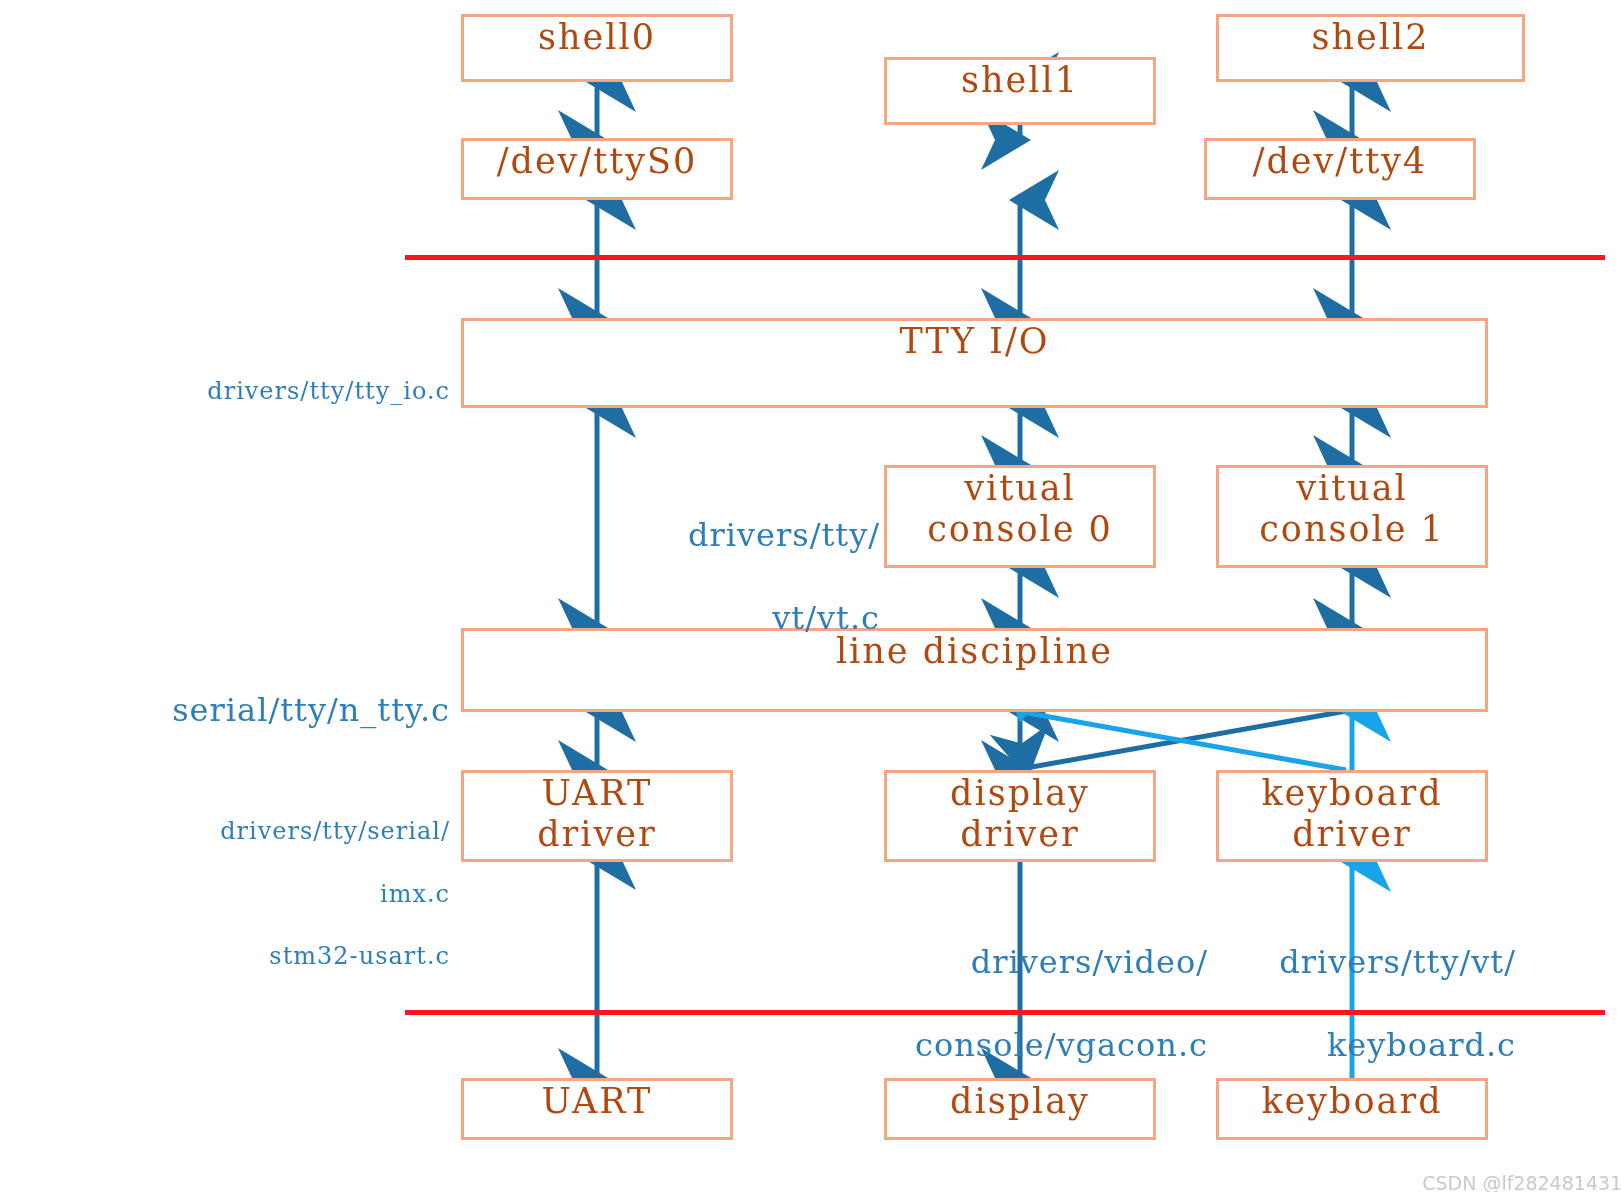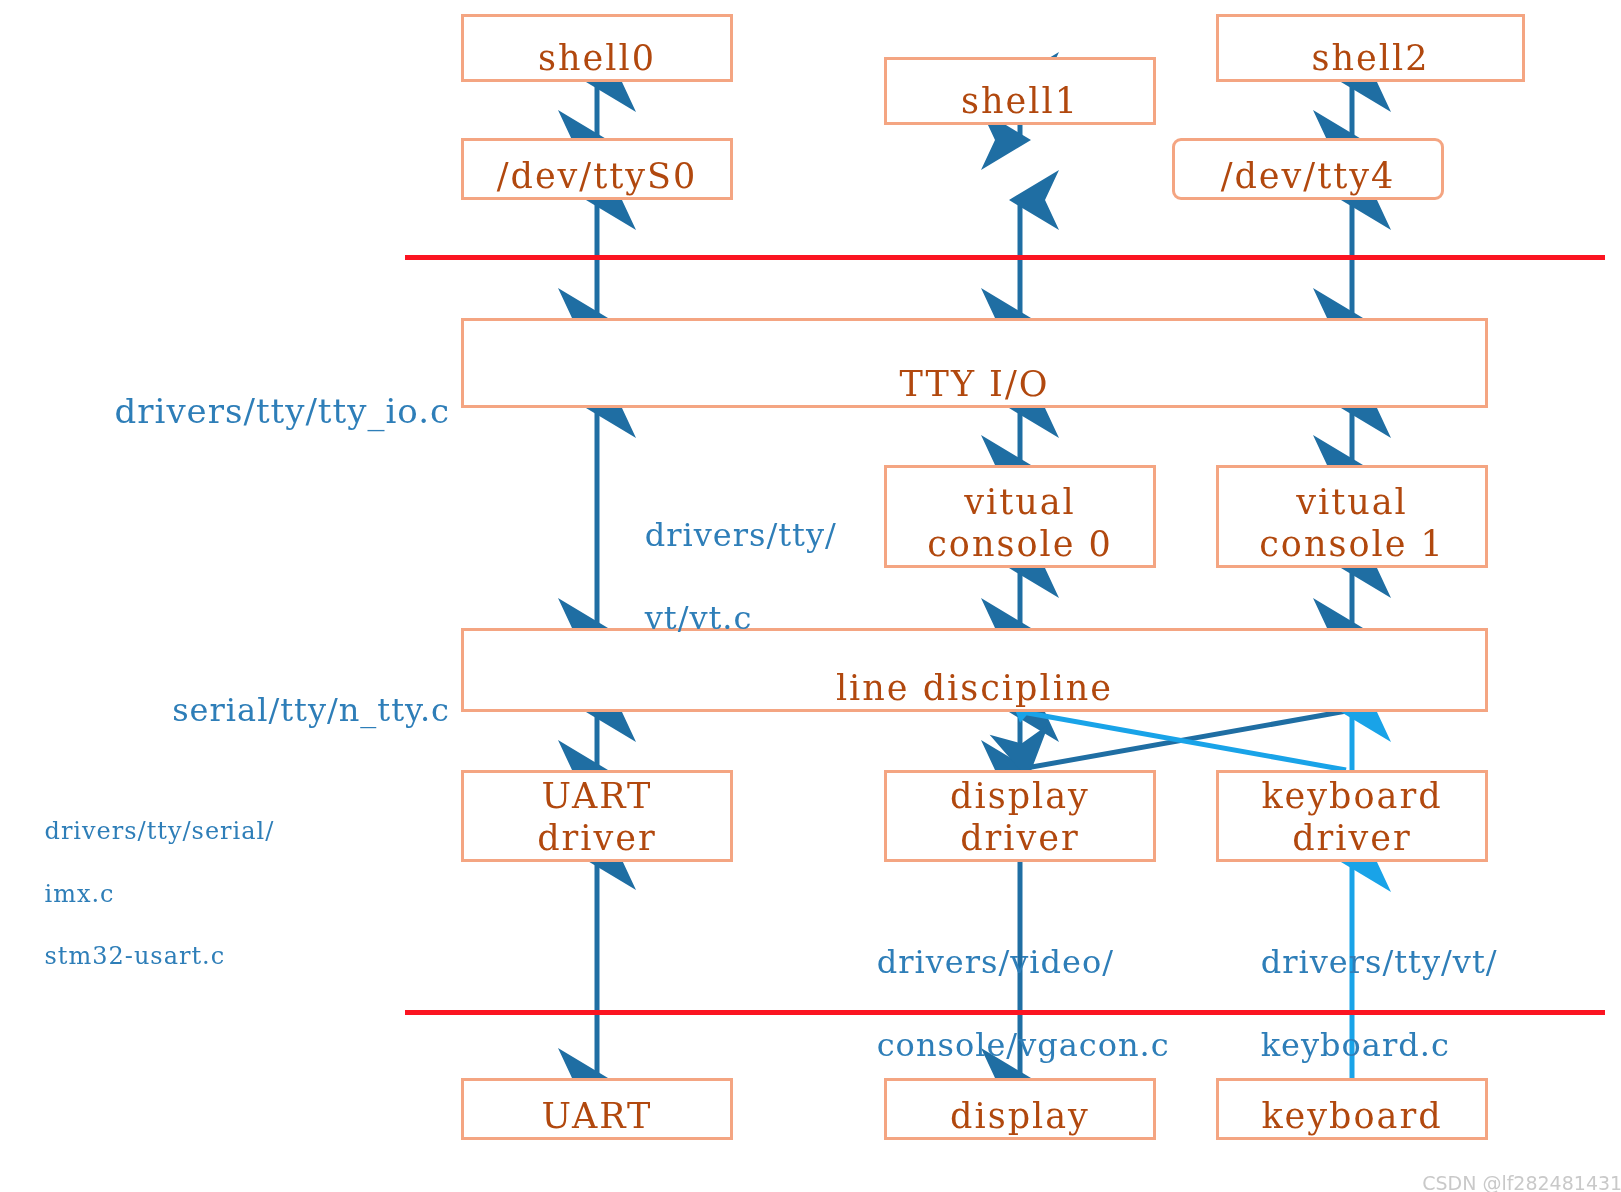--- a/index.html
+++ b/index.html
@@ -13,34 +13,34 @@
   .box{
     position:absolute;
     box-sizing:border-box;
     border:3px solid #F4A582;
     background:#ffffff;
     color:#B1480E;
     font-family:"DejaVu Serif", serif;
     display:flex;
     flex-direction:column;
     align-items:center;
-    justify-content:flex-end;
+    justify-content:flex-start;
     letter-spacing:2px;
     line-height:1.18;
     white-space:pre;
     z-index:5;
   }
   .box .ln{display:block;}
 
   
   .plabel{
     position:absolute;
     color:#2E7EB8;
     font-family:"DejaVu Serif", serif;
-    text-align:left;
+    text-align:right;
     letter-spacing:1px;
     line-height:1.30;
     white-space:pre;
     z-index:6;
   }
   .plabel.right{text-align:right;}
 
   
   .redline{
     position:absolute;
@@ -132,28 +132,28 @@
   <div class="box" style="left:884px;top:14px;width:272px;height:68px;font-size:35px;margin-top:43px;">
     <span class="ln">shell1</span>
   </div>
   <div class="box" style="left:1216px;top:14px;width:309px;height:68px;font-size:35px;">
     <span class="ln">shell2</span>
   </div>
 
   <div class="box" style="left:461px;top:138px;width:272px;height:62px;font-size:35px;">
     <span class="ln">/dev/ttyS0</span>
   </div>
-  <div class="box" style="left:1172px;top:138px;width:272px;height:62px;font-size:35px;border-radius:9px;">
+  <div class="box" style="left:1204px;top:138px;width:272px;height:62px;font-size:35px;">
     <span class="ln">/dev/tty4</span>
   </div>
 
   <div class="box" style="left:461px;top:318px;width:1027px;height:90px;font-size:35px;">
     <span class="ln">TTY I/O</span>
   </div>
-  <div class="plabel right" style="left:10px;top:345px;width:440px;font-size:34px;">
+  <div class="plabel right" style="left:10px;top:345px;width:440px;font-size:24px;">
     <span>drivers/tty/tty_io.c</span>
   </div>
 
   <div class="plabel" style="left:600px;top:473px;width:280px;font-size:32px;">
     <span class="ln">drivers/tty/</span><br>
     <span class="ln">vt/vt.c</span>
   </div>
 
   <div class="box" style="left:884px;top:465px;width:272px;height:103px;font-size:35px;">
     <span class="ln">vitual</span>

